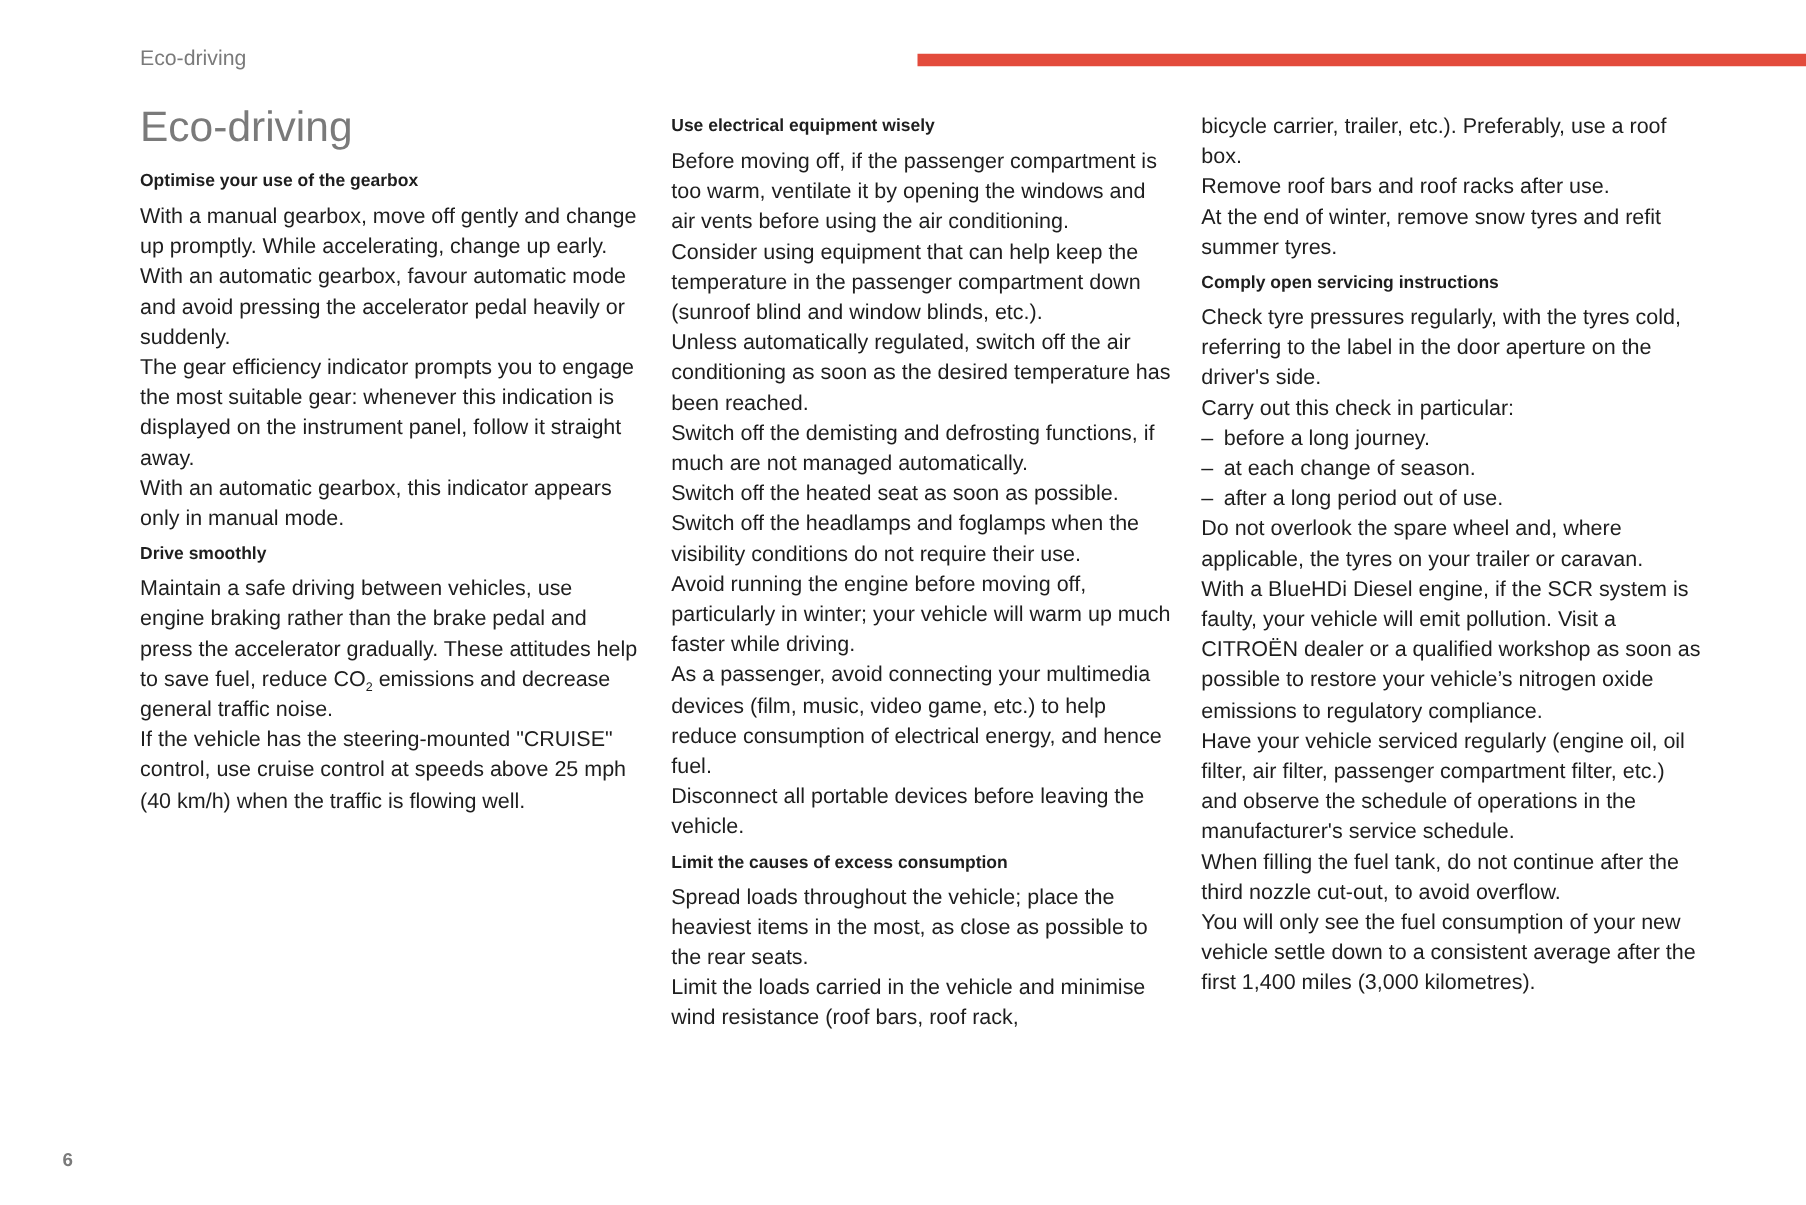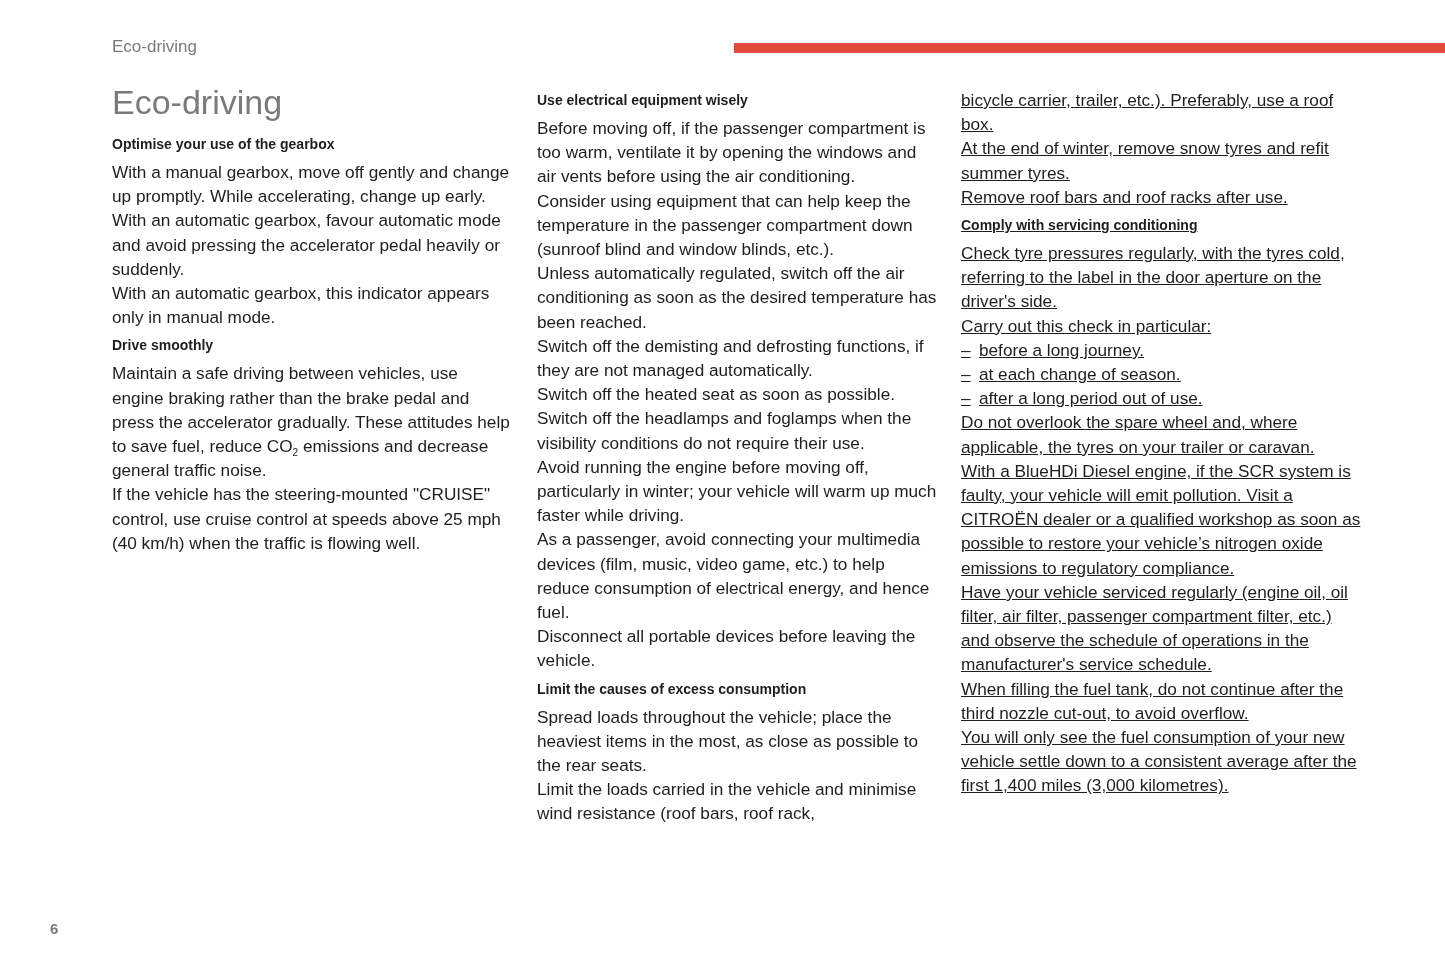--- a/index.html
+++ b/index.html
@@ -1,21 +1,21 @@
 <!DOCTYPE html>
 <html><head>
 <meta charset="utf-8">
 <style>
   html, body { margin:0; padding:0; background:#ffffff; }
   body { width:1445px; height:964px; position:relative; overflow:hidden;
          font-family:"Liberation Sans", sans-serif; color:#1e1e1e; }
   .running-head { position:absolute; left:112px; top:37px; font-size:17px; color:#7a7a7a; }
   .red-bar { position:absolute; left:734px; top:43px; width:711px; height:10px; background:#e34b3c; }
   .col { position:absolute; top:88px; width:400px; font-size:17.2px; line-height:24.2px; }
-  .col1 { left:112px; } .col2 { left:537px; } .col3 { left:961px;text-decoration:underline; }
+  .col1 { left:112px; } .col2 { left:537px; } .col3 { left:961px; }
   .page-title { font-size:34px; line-height:40px; color:#7a7a7a; margin:-6px 0 6px 0; font-weight:normal; }
   h2 { font-size:14px; font-weight:bold; margin:0; line-height:24px; padding:4px 0 4px 0; color:#1e1e1e; }
   .col2 h2.first, .col1 h2 { }
   p { margin:0; }
   sub { font-size:10px; vertical-align:-4px; line-height:0; }
   .dash-item { display:flex; }
   .dash-item .dash { width:18px; flex:none; }
   .page-number { position:absolute; left:50px; top:920px; font-size:15px; font-weight:bold; color:#7a7a7a; }
 </style>
 </head>
@@ -23,50 +23,51 @@
 
 <div class="running-head">Eco-driving</div>
 <div class="red-bar"></div>
 
 <div class="col col1">
   <h1 class="page-title">Eco-driving</h1>
 
   <h2>Optimise your use of the gearbox</h2>
   <p>With a manual gearbox, move off gently and change up promptly. While accelerating, change up early.</p>
   <p>With an automatic gearbox, favour automatic mode and avoid pressing the accelerator pedal heavily or suddenly.</p>
+  <p>The gear efficiency indicator prompts you to engage the most suitable gear: whenever this indication is displayed on the instrument panel, follow it straight away.</p>
   <p>With an automatic gearbox, this indicator appears only in manual mode.</p>
 
   <h2>Drive smoothly</h2>
   <p><span>Maintain a safe driving between vehicles, use engine braking rather than the brake pedal and press the accelerator gradually. These attitudes help to save fuel, reduce CO</span><sub>2</sub><span> emissions and decrease general traffic noise.</span></p>
   <p>If the vehicle has the steering-mounted "CRUISE" control, use cruise control at speeds above 25 mph (40 km/h) when the traffic is flowing well.</p>
 </div>
 
 <div class="col col2">
   <h2 style="padding-top:0">Use electrical equipment wisely</h2>
   <p>Before moving off, if the passenger compartment is too warm, ventilate it by opening the windows and air vents before using the air conditioning.</p>
   <p>Consider using equipment that can help keep the temperature in the passenger compartment down (sunroof blind and window blinds, etc.).</p>
   <p>Unless automatically regulated, switch off the air conditioning as soon as the desired temperature has been reached.</p>
-  <p>Switch off the demisting and defrosting functions, if they are not managed automatically.</p>
+  <p>Switch off the demisting and defrosting functions, if much are not managed automatically.</p>
   <p>Switch off the heated seat as soon as possible.</p>
   <p>Switch off the headlamps and foglamps when the visibility conditions do not require their use.</p>
   <p>Avoid running the engine before moving off, particularly in winter; your vehicle will warm up much faster while driving.</p>
   <p>As a passenger, avoid connecting your multimedia devices (film, music, video game, etc.) to help reduce consumption of electrical energy, and hence fuel.</p>
   <p>Disconnect all portable devices before leaving the vehicle.</p>
 
   <h2>Limit the causes of excess consumption</h2>
   <p>Spread loads throughout the vehicle; place the heaviest items in the most, as close as possible to the rear seats.</p>
   <p>Limit the loads carried in the vehicle and minimise wind resistance (roof bars, roof rack,</p>
 </div>
 
 <div class="col col3">
   <p>bicycle carrier, trailer, etc.). Preferably, use a roof box.</p>
+  <p>Remove roof bars and roof racks after use.</p>
   <p>At the end of winter, remove snow tyres and refit summer tyres.</p>
-  <p>Remove roof bars and roof racks after use.</p>
 
-  <h2>Comply with servicing conditioning</h2>
+  <h2>Comply open servicing instructions</h2>
   <p>Check tyre pressures regularly, with the tyres cold, referring to the label in the door aperture on the driver's side.</p>
   <p>Carry out this check in particular:</p>
   <div class="dash-item">
       <span class="dash">–</span>
       <span>before a long journey.</span>
     </div>
   <div class="dash-item">
       <span class="dash">–</span>
       <span>at each change of season.</span>
     </div>

